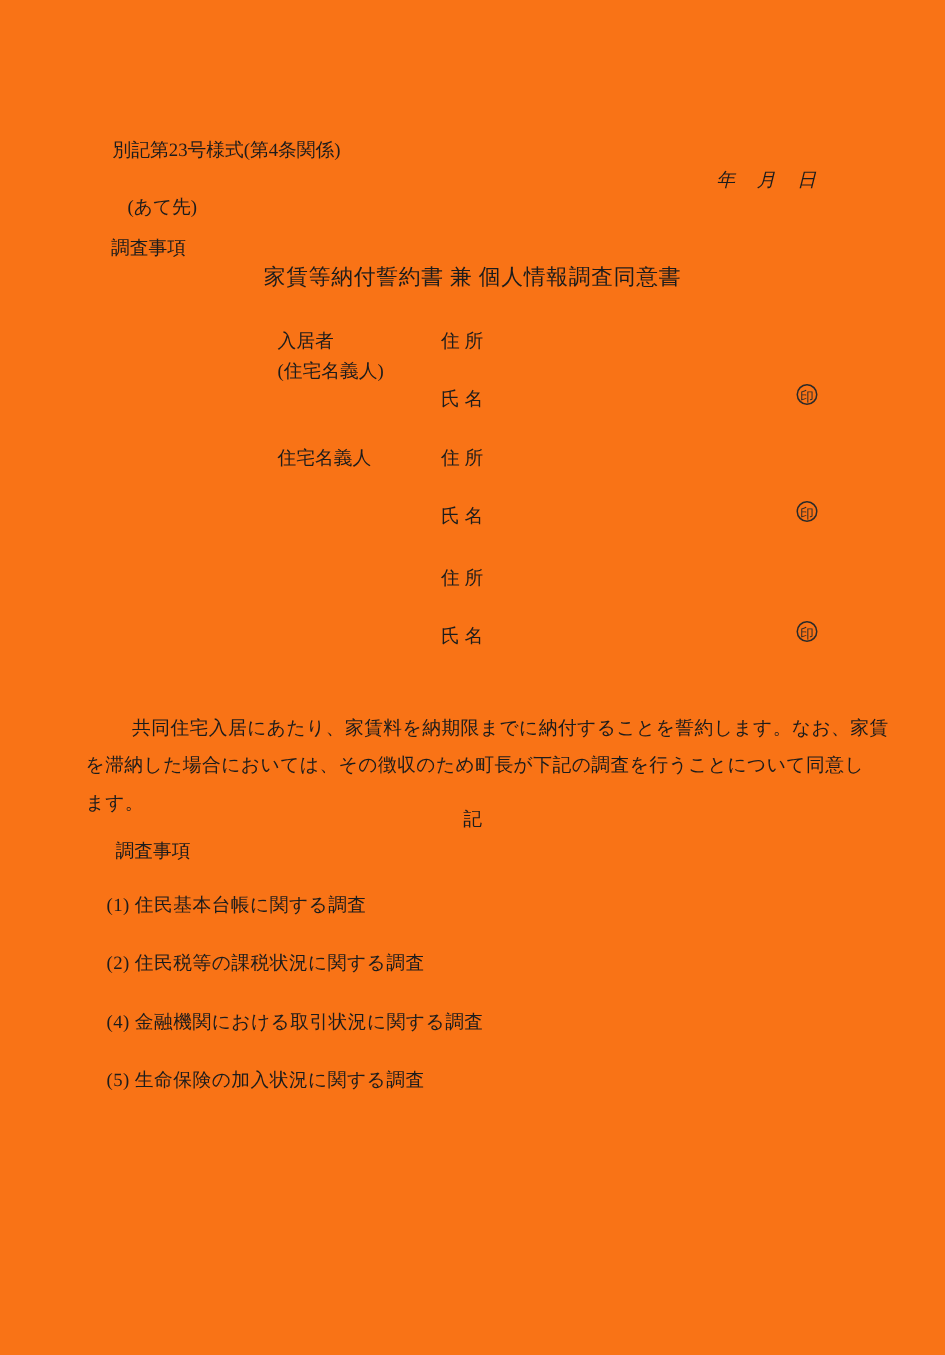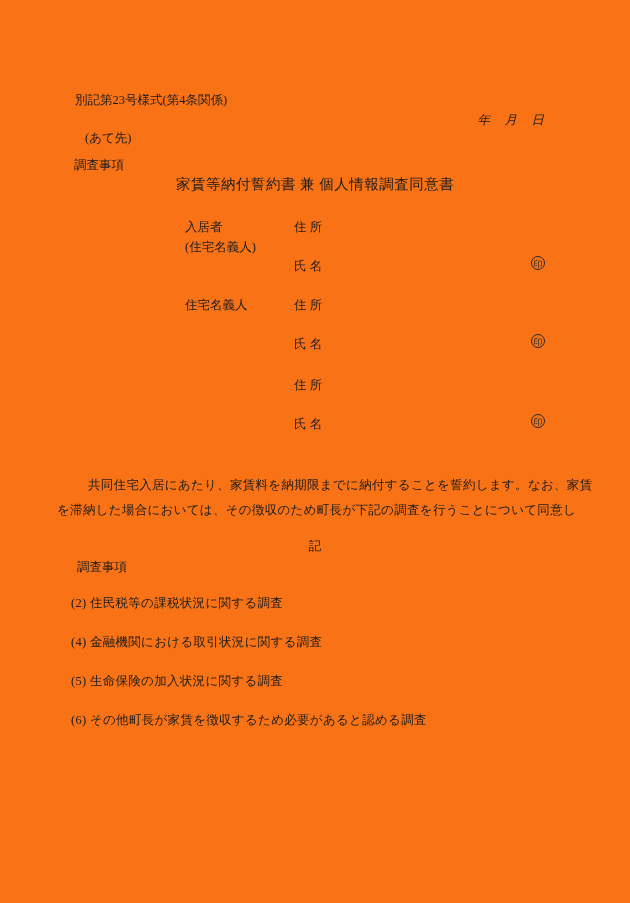--- a/index.html
+++ b/index.html
@@ -111,25 +111,26 @@
   <div class="abs field-label f-name2">氏 名</div>
   <div class="seal seal2">印</div>
 
   <div class="abs field-label f-addr3">住 所</div>
   <div class="abs field-label f-name3">氏 名</div>
   <div class="seal seal3">印</div>
 
   <div class="para">
     <div class="para-line indent">共同住宅入居にあたり、家賃料を納期限までに納付することを誓約します。なお、家賃</div>
     <div class="para-line">を滞納した場合においては、その徴収のため町長が下記の調査を行うことについて同意し</div>
+    <div class="para-line">ます。</div>
   </div>
 
   <div class="abs ki-label">記</div>
   <div class="abs items-heading">調査事項</div>
 
   <div class="items">
+    <div class="item">(1) 住民基本台帳に関する調査</div>
     <div class="item">(2) 住民税等の課税状況に関する調査</div>
     <div class="item">(4) 金融機関における取引状況に関する調査</div>
     <div class="item">(5) 生命保険の加入状況に関する調査</div>
-    <div class="item">(6) その他町長が家賃を徴収するため必要があると認める調査</div>
   </div>
 
 </div>
 
 </body></html>

